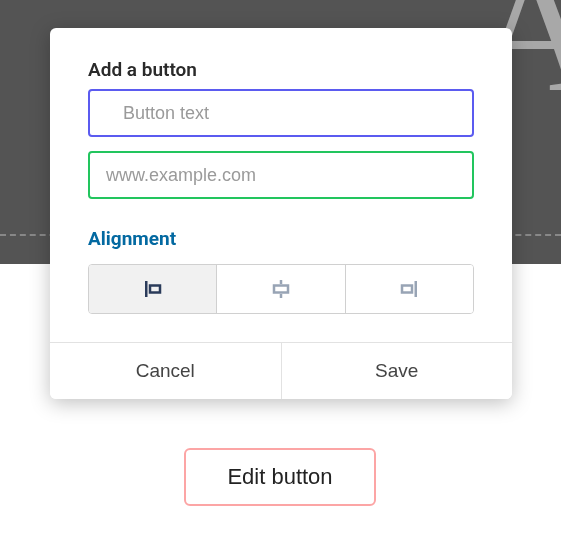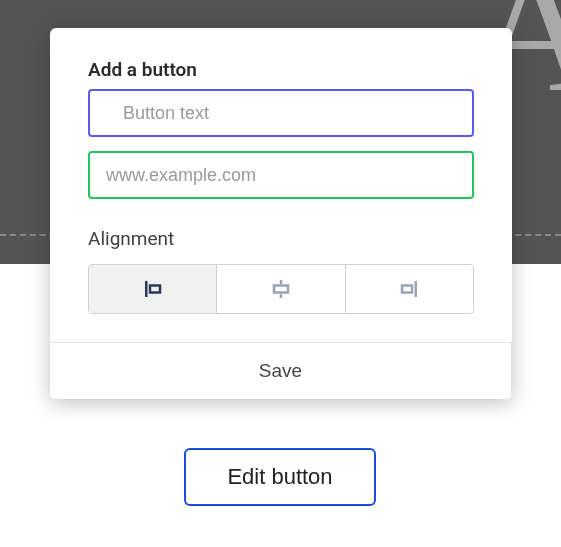--- a/index.html
+++ b/index.html
@@ -63,22 +63,22 @@
     margin-bottom: 14px;
     outline: none;
   }
   .text-input::placeholder { color: #9a9a9a; }
   .text-input.focused {
     border: 2px solid #5b5bf0;
     padding: 0 33px;
   }
   .section-label {
     font-size: 19px;
-    font-weight: 400;
-    color: #404040;
+    font-weight: 700;
+    color: #0369a1;
     margin-top: 14px;
     margin-bottom: 14px;
   }
   .align-group {
     display: flex;
     width: 100%;
     border: 1px solid #d0d0d0;
     border-radius: 4px;
     overflow: hidden;
   }
@@ -108,21 +108,21 @@
     color: #444;
     cursor: pointer;
   }
   .footer-btn:first-child { border-right: 1px solid #e2e2e2; }
   .edit-btn {
     position: absolute;
     top: 448px;
     left: 184px;
     width: 192px;
     height: 58px;
-    border: 2px solid #1d4ed8;
+    border: 2px solid #fca5a5;
     border-radius: 6px;
     background: #fff;
     font-size: 22px;
     color: #222;
     cursor: pointer;
     display: flex;
     align-items: center;
     justify-content: center;
   }
   svg { display: block; }
@@ -167,17 +167,18 @@
         <span>
           <svg width="22" height="22" viewBox="0 0 22 22">
             <rect x="16.5" y="3" width="2.5" height="16" fill="#98a4b5"></rect>
             <rect x="4" y="7.5" width="10" height="7" fill="none" stroke="#98a4b5" stroke-width="2.5"></rect>
           </svg>
         </span>
       </button>
     </div>
   </div>
   <div class="modal-footer">
+    <button class="footer-btn">Cancel</button>
     <button class="footer-btn">Save</button>
   </div>
 </div>
 
 <button class="edit-btn">Edit button</button>
 
 </body></html>

